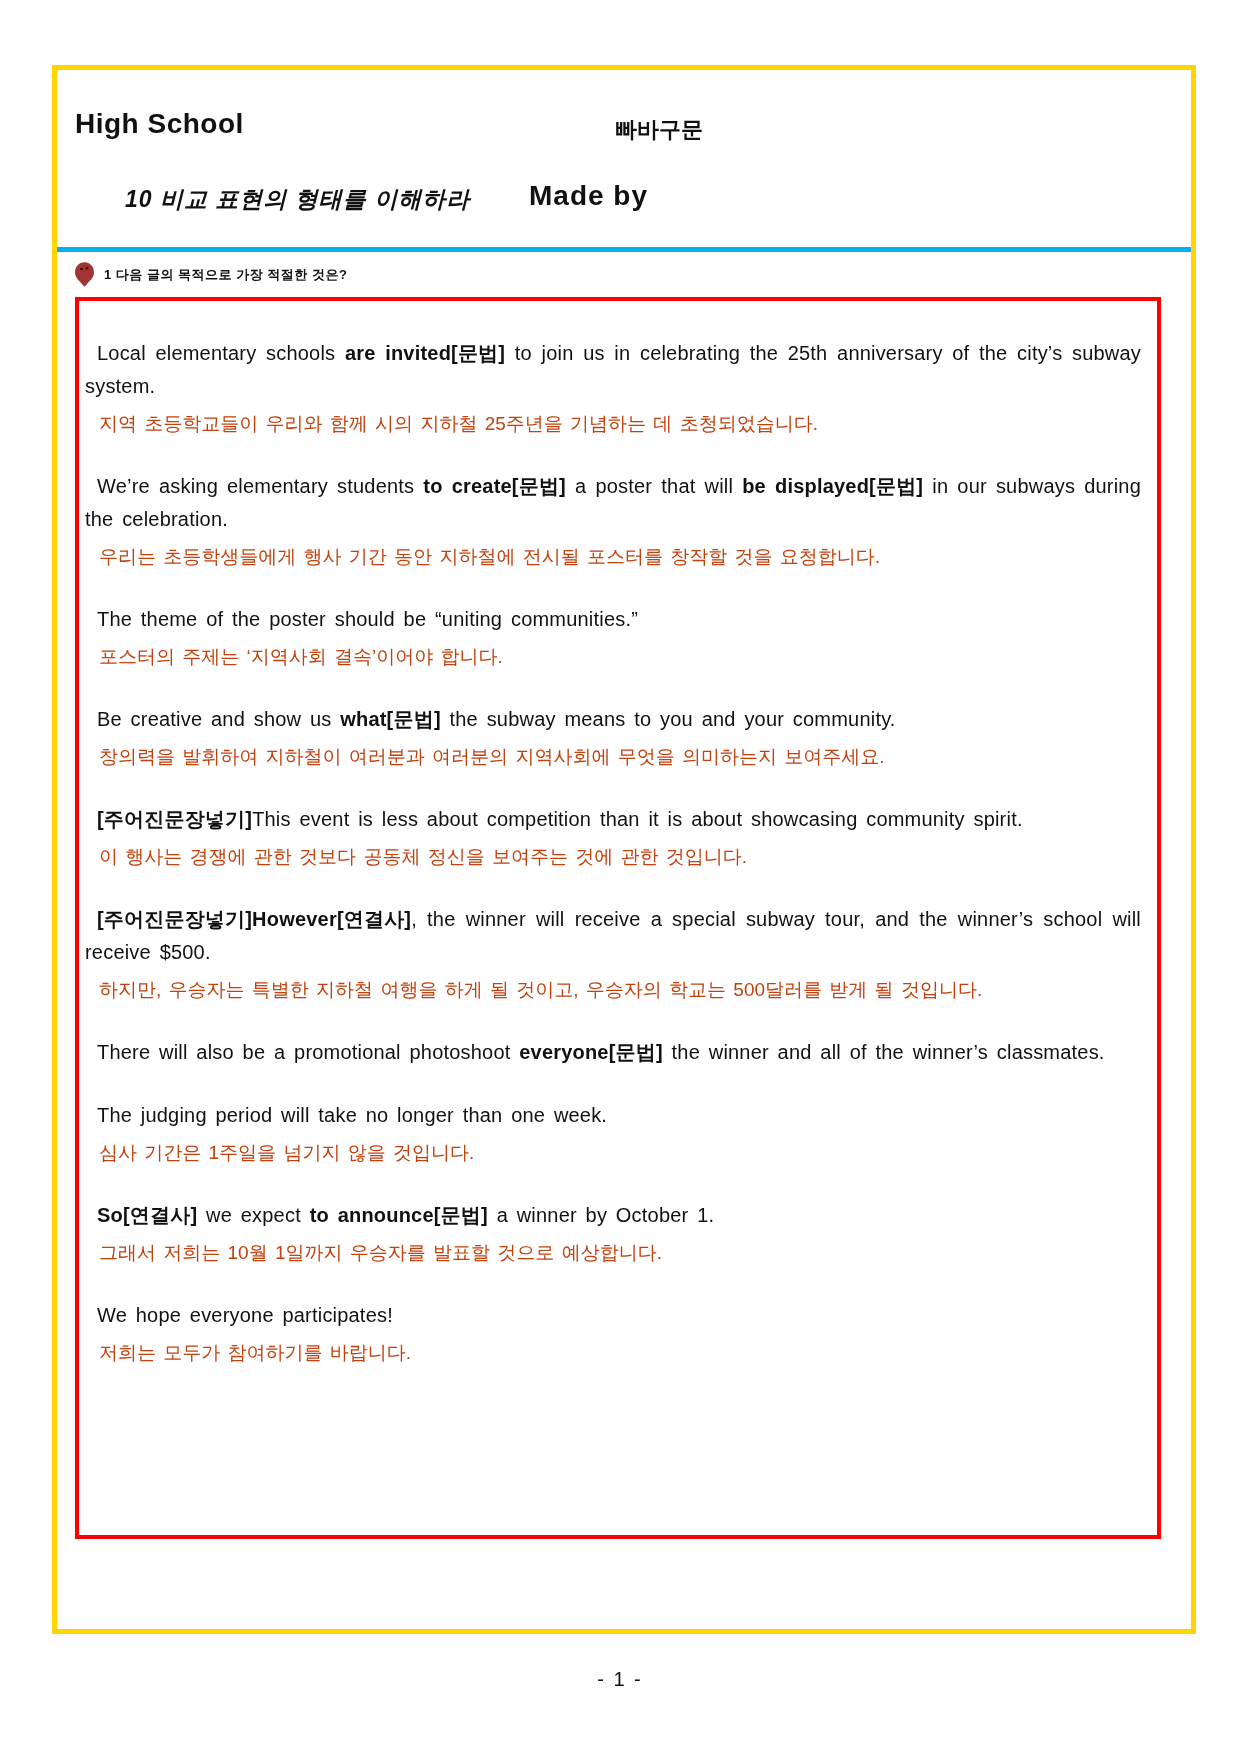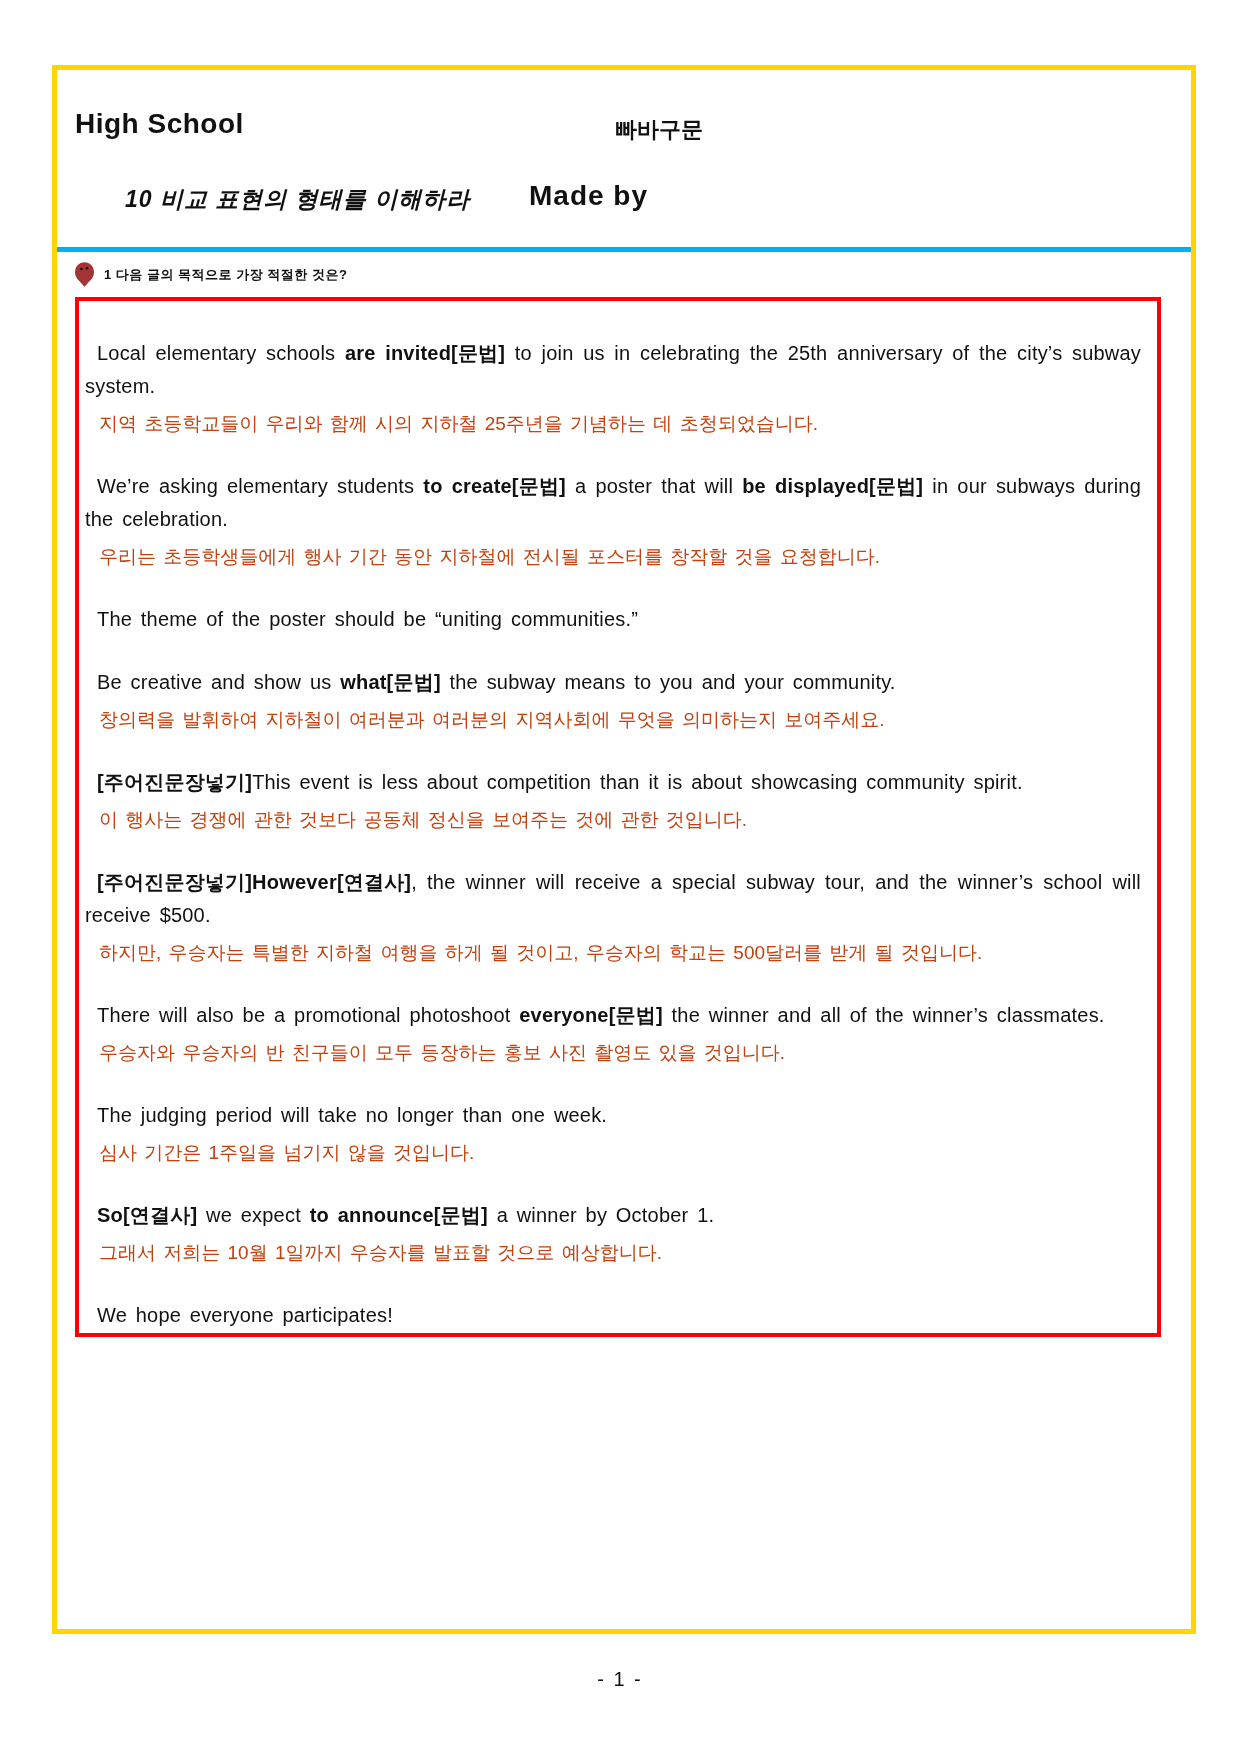--- a/index.html
+++ b/index.html
@@ -41,21 +41,21 @@
     background:var(--divider_blue);
   }
   .question{
     position:absolute;left:18px;top:192px;
     display:flex;align-items:center;gap:10px;
     font-size:13px;font-weight:600;letter-spacing:0.5px;
   }
   .q-icon{width:19px;height:25px;display:inline-block;color:var(--bullet_red);flex:0 0 auto;}
   .q-icon svg{display:block;width:100%;height:100%;}
   .passage{
-    position:absolute;left:18px;top:227px;width:1086px;height:1040px;
+    position:absolute;left:18px;top:227px;width:1086px;height:1242px;
     border:4px solid var(--box_red);
     padding:36px 16px 4px 6px;
     overflow:hidden;
   }
   .group{margin-bottom:30px;}
   .group:last-child{margin-bottom:0;}
   .en{
     margin:0;font-size:20px;line-height:33px;
     text-align:justify;text-indent:12px;
     letter-spacing:0.2px;word-spacing:3px;
@@ -96,36 +96,36 @@
       <div class="group">
         <p class="en"><span>Local elementary schools </span><span class="b">are invited[문법]</span><span> to join us in celebrating the 25th anniversary of the city’s subway system.</span></p>
         <p class="ko">지역 초등학교들이 우리와 함께 시의 지하철 25주년을 기념하는 데 초청되었습니다.</p>
       </div>
       <div class="group">
         <p class="en"><span>We’re asking elementary students </span><span class="b">to create[문법]</span><span> a poster that will </span><span class="b">be displayed[문법]</span><span> in our subways during the celebration.</span></p>
         <p class="ko">우리는 초등학생들에게 행사 기간 동안 지하철에 전시될 포스터를 창작할 것을 요청합니다.</p>
       </div>
       <div class="group">
         <p class="en"><span>The theme of the poster should be “uniting communities.”</span></p>
+        <p class="ko">포스터의 주제는 ‘지역사회 결속’이어야 합니다.</p>
       </div>
       <div class="group">
         <p class="en"><span>Be creative and show us </span><span class="b">what[문법]</span><span> the subway means to you and your community.</span></p>
         <p class="ko">창의력을 발휘하여 지하철이 여러분과 여러분의 지역사회에 무엇을 의미하는지 보여주세요.</p>
       </div>
       <div class="group">
         <p class="en"><span class="b">[주어진문장넣기]</span><span>This event is less about competition than it is about showcasing community spirit.</span></p>
         <p class="ko">이 행사는 경쟁에 관한 것보다 공동체 정신을 보여주는 것에 관한 것입니다.</p>
       </div>
       <div class="group">
         <p class="en"><span class="b">[주어진문장넣기]However[연결사]</span><span>, the winner will receive a special subway tour, and the winner’s school will receive $500.</span></p>
         <p class="ko">하지만, 우승자는 특별한 지하철 여행을 하게 될 것이고, 우승자의 학교는 500달러를 받게 될 것입니다.</p>
       </div>
       <div class="group">
         <p class="en"><span>There will also be a promotional photoshoot </span><span class="b">everyone[문법]</span><span> the winner and all of the winner’s classmates.</span></p>
-        <p class="ko">우승자와 우승자의 반 친구들이 모두 등장하는 홍보 사진 촬영도 있을 것입니다.</p>
       </div>
       <div class="group">
         <p class="en"><span>The judging period will take no longer than one week.</span></p>
         <p class="ko">심사 기간은 1주일을 넘기지 않을 것입니다.</p>
       </div>
       <div class="group">
         <p class="en"><span class="b">So[연결사]</span><span> we expect </span><span class="b">to announce[문법]</span><span> a winner by October 1.</span></p>
         <p class="ko">그래서 저희는 10월 1일까지 우승자를 발표할 것으로 예상합니다.</p>
       </div>
       <div class="group">

